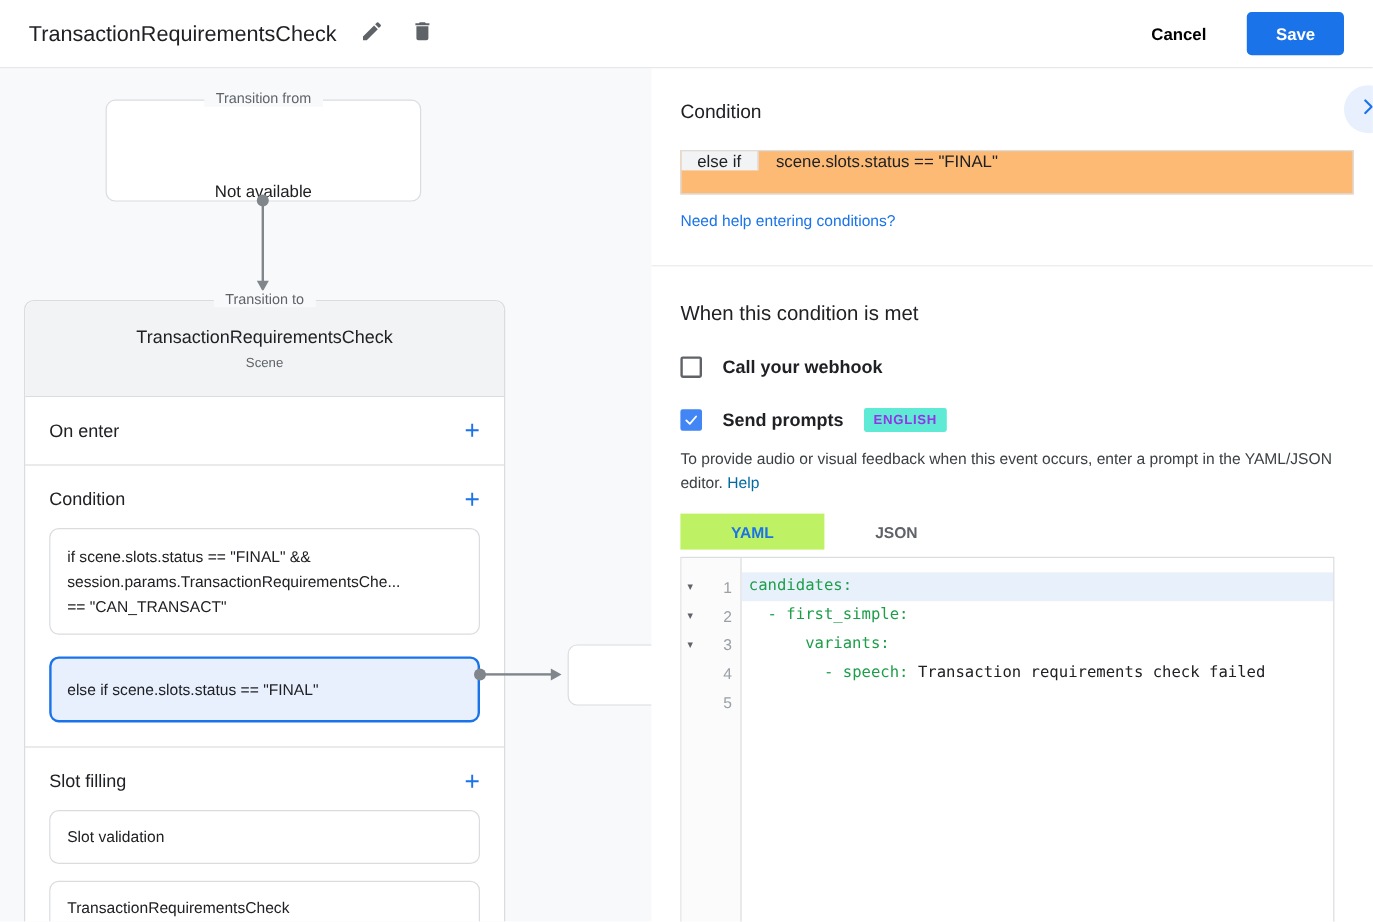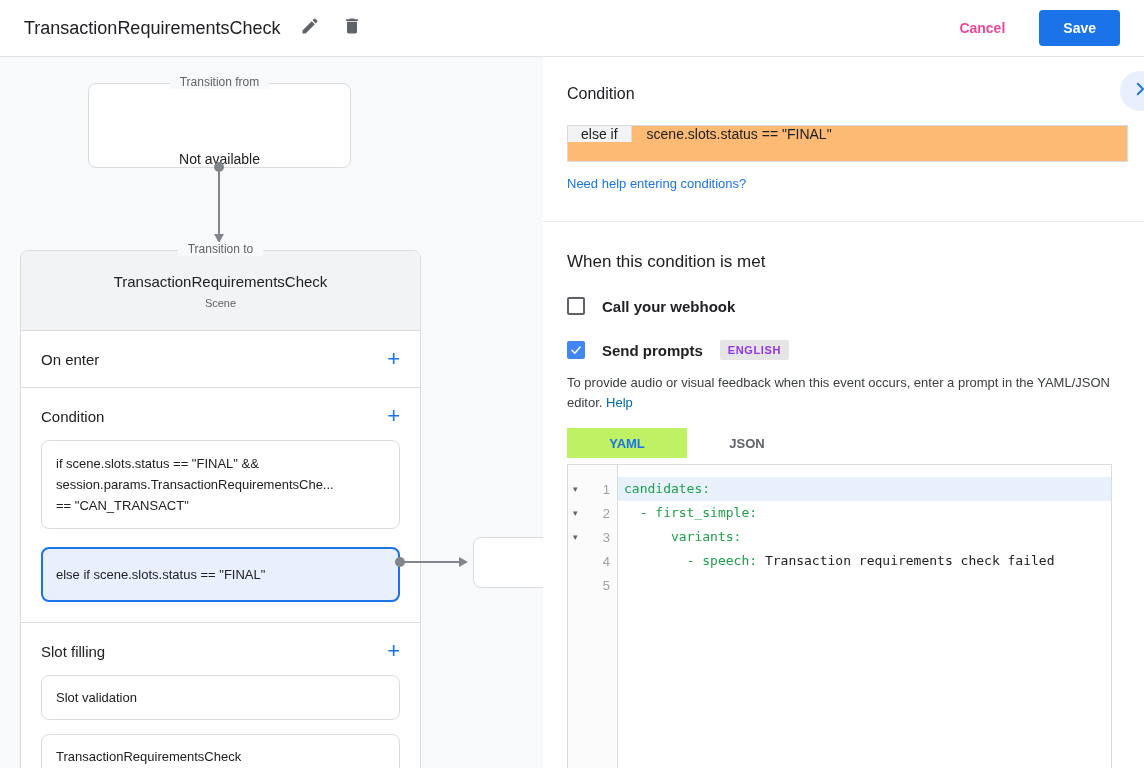--- a/index.html
+++ b/index.html
@@ -7,21 +7,21 @@
     font-family:"Liberation Sans", sans-serif; color:#202124; }
 
   
   .topbar { height:57px; display:flex; align-items:center; padding:0 24px;
     border-bottom:1px solid #e0e2e5; background:#fff; }
   .page-title { font-size:18px; color:#202124; }
   .icon-btn { width:24px; height:24px; margin-left:18px; display:flex;
     align-items:center; justify-content:center; cursor:pointer; color:#5f6368; }
   .icon-btn svg { width:20px; height:20px; fill:#5f6368; }
   .topbar-spacer { flex:1; }
-  .cancel-btn { color:#ec4899; font-size:14px; font-weight:700; margin-right:34px; cursor:pointer; }
+  .cancel-btn { color:#000000; font-size:14px; font-weight:700; margin-right:34px; cursor:pointer; }
   .save-btn { background:#1a73e8; color:#fff; font-size:14px; font-weight:700;
     border:none; border-radius:4px; padding:0 24px; height:36px; cursor:pointer;
     font-family:"Liberation Sans", sans-serif; }
 
   
   .main { display:flex; height:711px; }
 
   
   .canvas { width:543px; flex:none; background:#f8f9fa; position:relative; overflow:hidden; }
 
@@ -89,21 +89,21 @@
   .panel-sec2 { padding:30px 16px 0 24px; }
   .panel-h2 { font-size:17px; font-weight:400; color:#202124; }
   .chk-row { display:flex; align-items:center; margin-top:25px; }
   .chk { width:18px; height:18px; border:2px solid #5f6368; border-radius:2px;
     background:#fff; flex:none; cursor:pointer; display:flex; align-items:center; justify-content:center; }
   .chk.checked { background:#4285f4; border-color:#4285f4; }
   .chk svg { width:14px; height:14px; stroke:#fff; stroke-width:2.6; fill:none;
     stroke-linecap:round; stroke-linejoin:round; display:none; }
   .chk.checked svg { display:block; }
   .chk-label { font-size:15px; font-weight:700; color:#202124; margin-left:17px; }
-  .lang-badge { margin-left:17px; background:#e5e5e5; color:#9334e6; font-size:11px;
+  .lang-badge { margin-left:17px; background:#5eead4; color:#9334e6; font-size:11px;
     font-weight:700; letter-spacing:0.6px; padding:4px 8px; border-radius:2px; }
   .desc { margin-top:13px; font-size:13px; line-height:20px; color:#3c4043; max-width:566px; }
   .desc a { color:#0369a1; text-decoration:none; cursor:pointer; }
 
   .tabs { display:flex; margin-top:15px; }
   .tab { width:120px; height:30px; display:flex; align-items:center; justify-content:center;
     font-size:13px; font-weight:700; color:#5f6368; cursor:pointer; }
   .tab.active { background:#bef264; color:#1a73e8; }
 
   .editor { margin-top:6px; margin-right:16px; border:1px solid #dadce0; height:340px;

